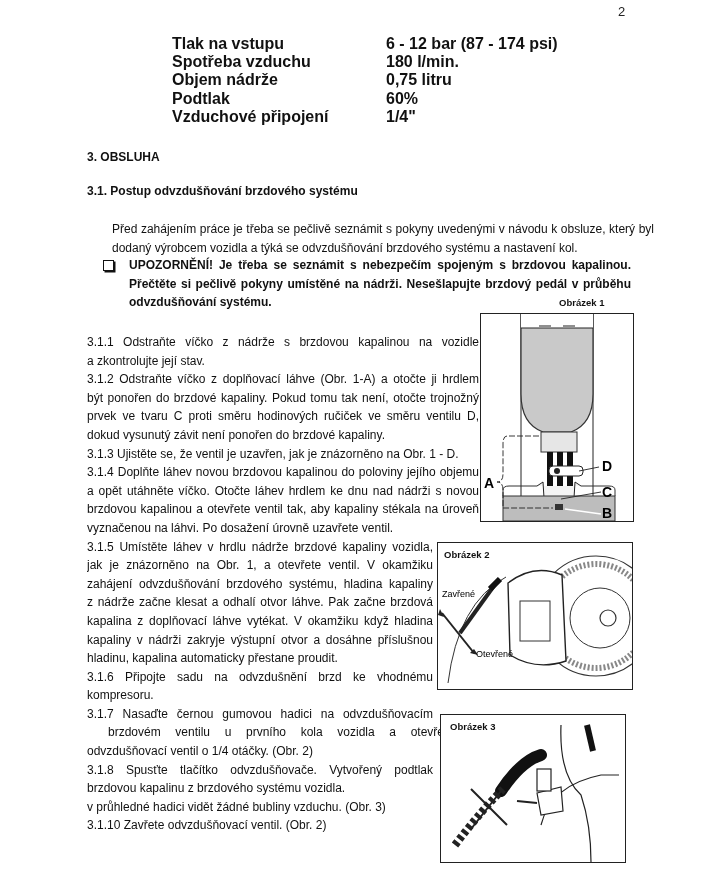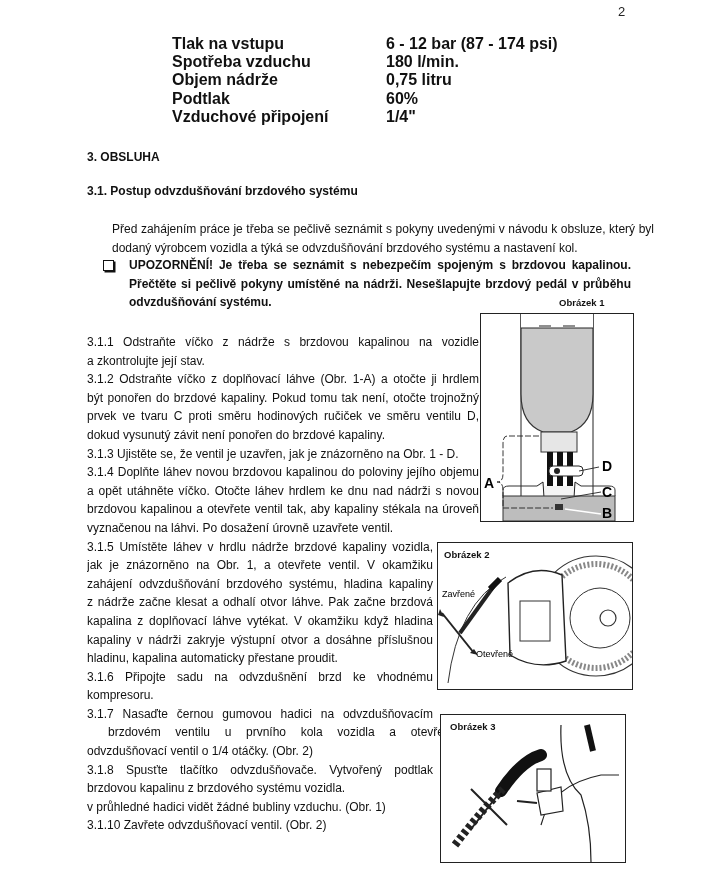--- a/index.html
+++ b/index.html
@@ -91,21 +91,21 @@
     <div class="line j" style="width: 346px;">kapalina z doplňovací láhve vytékat. V okamžiku když hladina</div>
     <div class="line j" style="width: 346px;">kapaliny v nádrži zakryje výstupní otvor a dosáhne příslušnou</div>
     <div class="line" style="width: 346px;">hladinu, kapalina automaticky přestane proudit.</div>
     <div class="line j" style="width: 346px;">3.1.6 Připojte sadu na odvzdušnění brzd ke vhodnému</div>
     <div class="line" style="width: 346px;">kompresoru.</div>
     <div class="line j" style="width: 346px;">3.1.7 Nasaďte černou gumovou hadici na odvzdušňovacím</div>
     <div class="line j" style="width: 346px; margin-left: 21px;">brzdovém ventilu u prvního kola vozidla a otevřete</div>
     <div class="line" style="width: 346px;">odvzdušňovací ventil o 1/4 otáčky. (Obr. 2)</div>
     <div class="line j" style="width: 346px;">3.1.8 Spusťte tlačítko odvzdušňovače. Vytvořený podtlak vytáhne</div>
     <div class="line" style="width: 346px;">brzdovou kapalinu z brzdového systému vozidla.</div>
-    <div class="line" style="width: 346px;">v průhledné hadici vidět žádné bubliny vzduchu. (Obr. 1)</div>
+    <div class="line" style="width: 346px;">v průhledné hadici vidět žádné bubliny vzduchu. (Obr. 3)</div>
     <div class="line" style="width: 346px;">3.1.10 Zavřete odvzdušňovací ventil. (Obr. 2)</div>
   </div>
 
 <div class="fig-cap" style="left:530px; top:297px;margin-left:29px;">Obrázek 1</div>
 <div class="fig" style="left:480px; top:313px; width:152px; height:207px;">
   <svg width="152" height="207" viewBox="0 0 152 207">
     <line x1="40" y1="0" x2="40" y2="207" stroke="#222" stroke-width="1"></line>
     <line x1="112" y1="0" x2="112" y2="207" stroke="#222" stroke-width="1"></line>
     <path d="M40 0 V80 Q40 110 62 118 H90 Q112 110 112 80 V0" fill="#c9c9c9" stroke="#333" stroke-width="1.2"></path>
     <rect x="40" y="0" width="72" height="14" fill="#fff"></rect>

